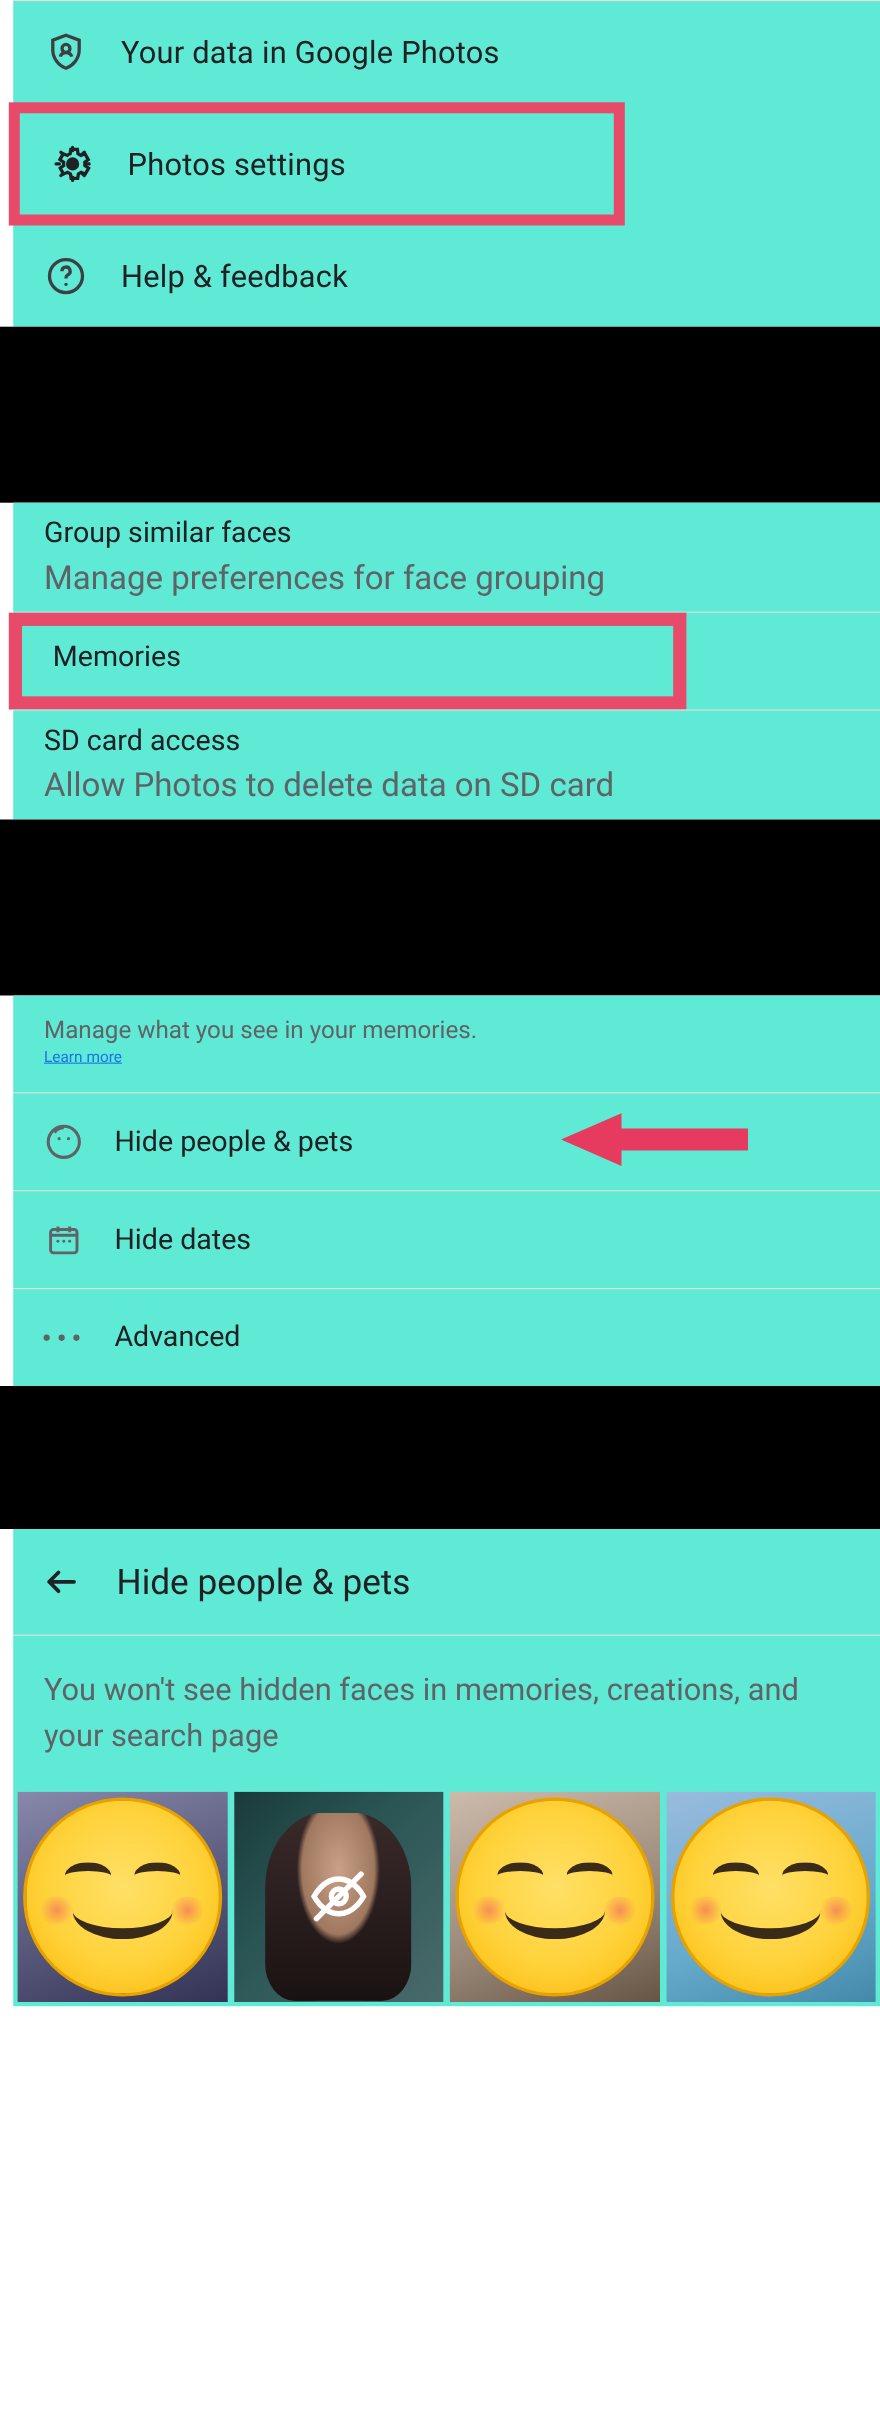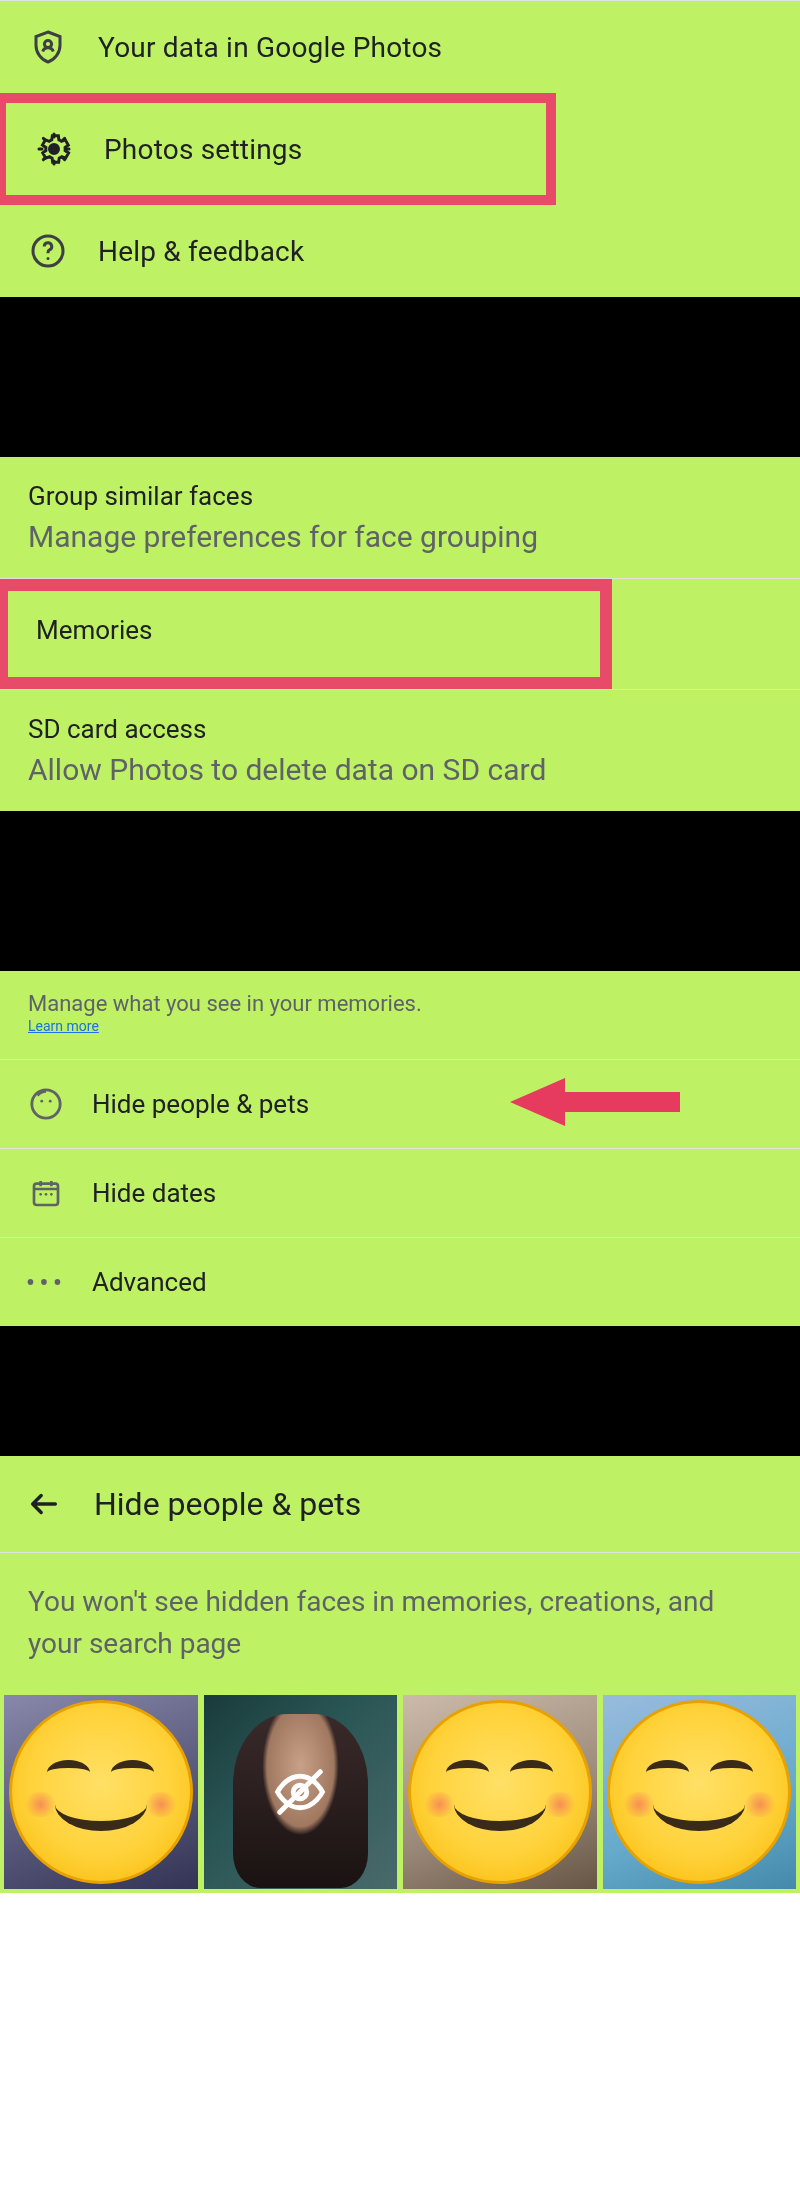--- a/index.html
+++ b/index.html
@@ -2,21 +2,21 @@
 <html><head>
 <meta charset="utf-8">
 <style>
   * { box-sizing: border-box; margin: 0; padding: 0; }
   body {
     font-family: -apple-system, BlinkMacSystemFont, "Segoe UI", Roboto, Arial, sans-serif;
     background: #fff;
     width: 800px;
     color: #202124;
   }
-  .section { background: #bef264; }
+  .section { background: #5eead4; margin-left: 12px; }
   .divider-top { border-top: 1px solid #e0e0e0; }
   .divider-bottom { border-bottom: 1px solid #e0e0e0; }
   .black-band { background: #000; height: 160px; }
   .black-band.short { height: 130px; }
 
   .menu-row {
     display: flex;
     align-items: center;
     padding: 26px 28px;
     gap: 30px;
@@ -34,21 +34,21 @@
     font-size: 28px;
     color: #202124;
     letter-spacing: 0.2px;
   }
   .highlight-box {
     border: 10px solid #e84a6a;
     margin-left: -4px;
   }
 
   .setting-row {
-    padding: 24px 28px;
+    padding: 13px 28px;
   }
   .setting-title {
     font-size: 26px;
     color: #202124;
     margin-bottom: 8px;
   }
   .setting-sub {
     font-size: 30px;
     color: #5f6368;
   }

